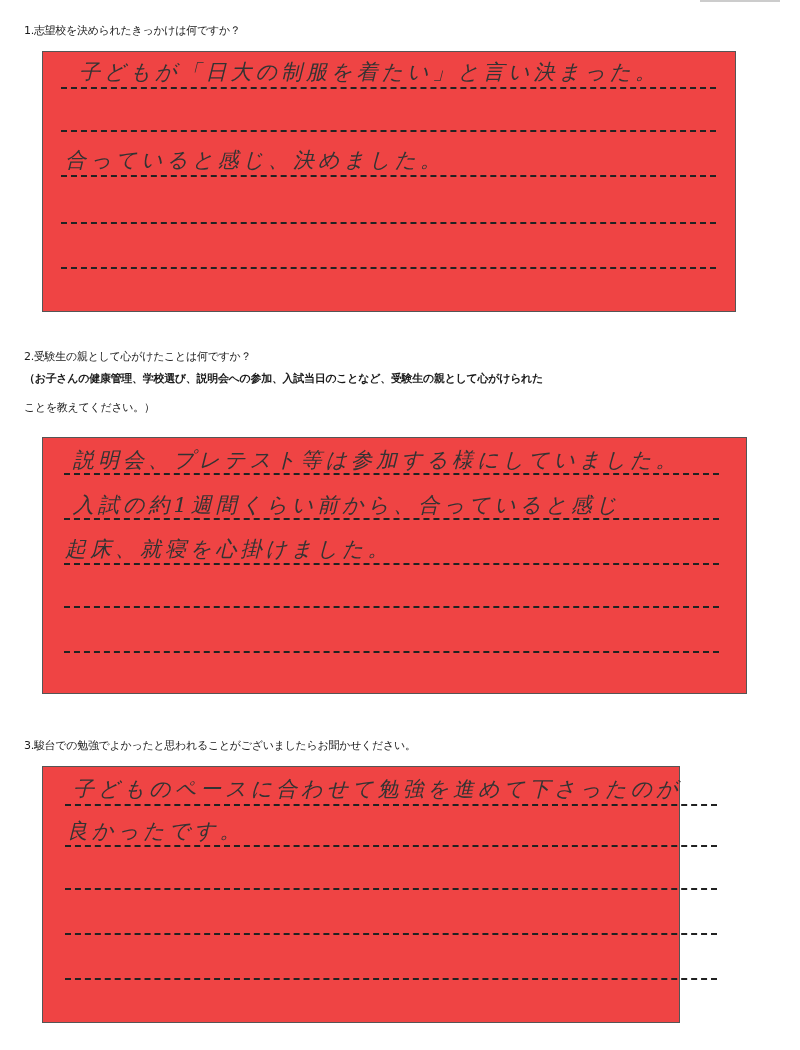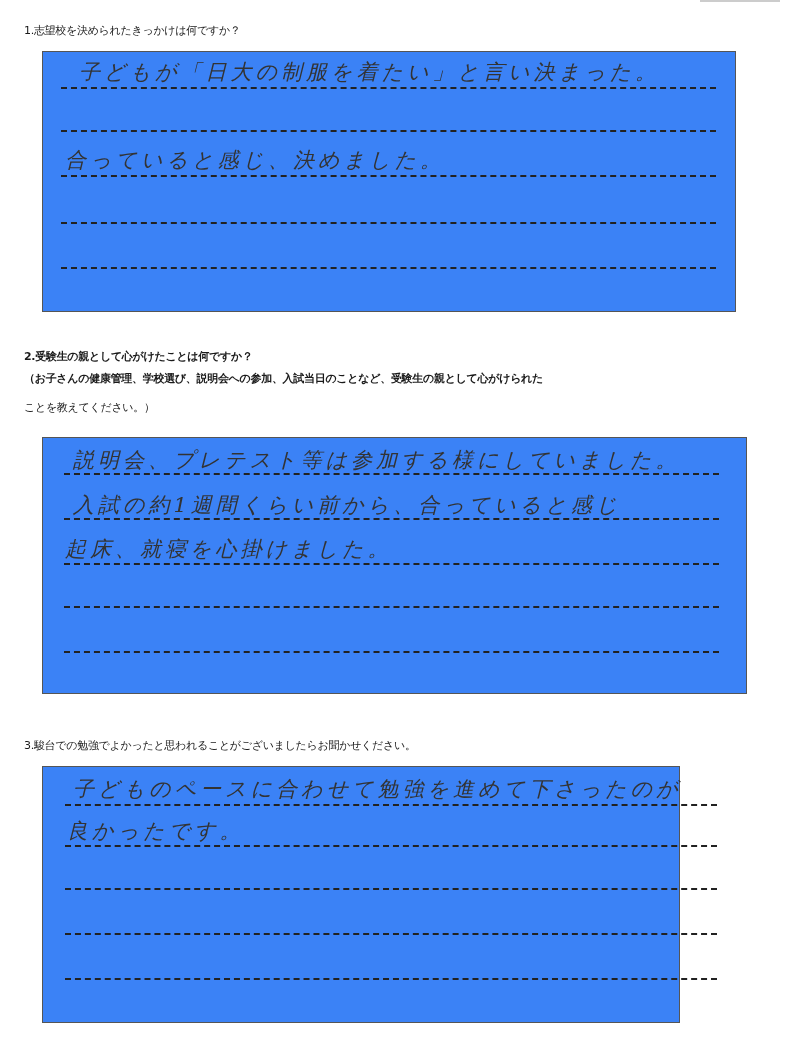--- a/index.html
+++ b/index.html
@@ -1,19 +1,19 @@
 <!DOCTYPE html>
 <html><head>
 <meta charset="utf-8">
 <style>
   html, body { margin: 0; padding: 0; background: #ffffff; }
   body { width: 800px; height: 1050px; position: relative; overflow: hidden;
          font-family: "DejaVu Sans", "Liberation Sans", sans-serif; color: #222; }
   .q { position: absolute; left: 24px; font-size: 11px; line-height: 22px; color: #1a1a1a; letter-spacing: -0.3px; }
-  .box { position: absolute; border: 1.5px solid #555; box-sizing: border-box; background: #3b82f6; }
+  .box { position: absolute; border: 1.5px solid #555; box-sizing: border-box; background: #ef4444; }
   .line { position: absolute; height: 0; border-top: 2px dashed #222; }
   .hw { position: absolute; font-family: "DejaVu Serif", "Liberation Serif", serif; font-size: 21px;
         color: #333; letter-spacing: 4px; white-space: nowrap; font-style: italic; font-weight: 300; }
   .corner-mark { position: absolute; right: 20px; top: 0; width: 80px; height: 2px; background: #ccc; }
 </style>
 </head>
 <body>
 
 <div class="corner-mark"></div>
 
@@ -23,21 +23,21 @@
   <div class="line" style="left:18px; top:35px; width:655px;"></div>
   <div class="line" style="left:18px; top:78px; width:655px;"></div>
   <div class="hw" style="left:22px; top:94px;">合っていると感じ、決めました。</div>
   <div class="line" style="left:18px; top:123px; width:655px;"></div>
   <div class="hw" style="left:22px; top:140px;"></div>
   <div class="line" style="left:18px; top:170px; width:655px;"></div>
   <div class="hw" style="left:22px; top:185px;"></div>
   <div class="line" style="left:18px; top:215px; width:655px;"></div>
 </div>
 
-<div class="q" style="top:346px;font-weight:bold;">2.受験生の親として心がけたことは何ですか？</div>
+<div class="q" style="top:346px;">2.受験生の親として心がけたことは何ですか？</div>
 <div class="q" style="top:368px;font-weight:bold;">（お子さんの健康管理、学校選び、説明会への参加、入試当日のことなど、受験生の親として心がけられた</div>
 <div class="q" style="top:397px;">ことを教えてください。）</div>
 <div class="box" style="left:42px; top:437px; width:705px; height:257px;padding-left:32px;">
   <div class="hw" style="left:30px; top:8px;">説明会、プレテスト等は参加する様にしていました。</div>
   <div class="line" style="left:21px; top:35px; width:655px;"></div>
   <div class="hw" style="left:30px; top:53px;">入試の約1週間くらい前から、合っていると感じ</div>
   <div class="line" style="left:21px; top:80px; width:655px;"></div>
   <div class="hw" style="left:22px; top:97px;">起床、就寝を心掛けました。</div>
   <div class="line" style="left:21px; top:125px; width:655px;"></div>
   <div class="hw" style="left:22px; top:140px;"></div>

